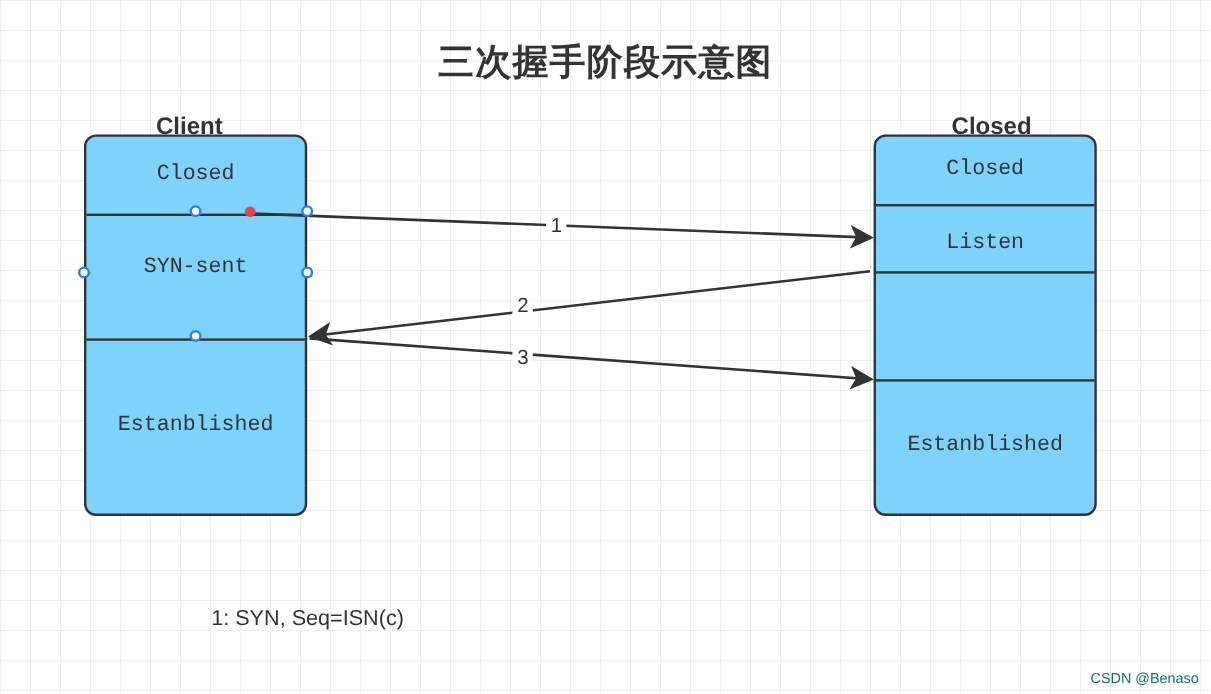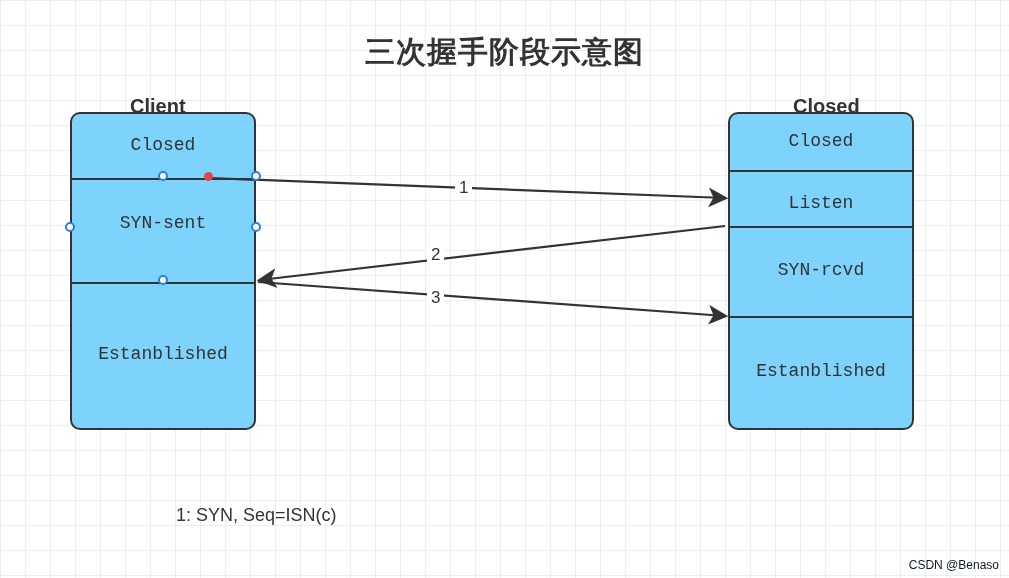--- a/index.html
+++ b/index.html
@@ -105,21 +105,21 @@
     position: absolute;
     font-size: 18px;
     line-height: 1.45;
     white-space: pre;
   }
   .watermark {
     position: absolute;
     right: 10px;
     bottom: 6px;
     font-size: 12px;
-    color: #0f172a;
+    color: #0f766e;
     z-index: 4;
   }
 </style>
 </head>
 <body>
 
 <div class="grid"></div>
 
 <div class="layer">
 
@@ -141,21 +141,20 @@
   <div class="dot open" style="left:65px;  top:222px;"></div>
   <div class="dot open" style="left:251px; top:222px;"></div>
   <div class="dot open" style="left:158px; top:275px;"></div>
   <div class="dot filled" style="left:204px; top:172px;"></div>
 
   <div class="box" style="left:728px; top:112px; width:186px; height:318px;">
     <div class="cell" style="top:0; height:56px; left:0; right:0;">Closed</div>
     <div class="hr" style="top:56px;"></div>
     <div class="cell" style="top:56px; height:68px; left:0; right:0;">Listen</div>
     <div class="hr" style="top:112px;"></div>
-    <div class="cell" style="top:112px; height:90px; left:0; right:0;">SYN-rcvd</div>
     <div class="hr" style="top:202px;"></div>
     <div class="cell" style="top:202px; bottom:0; left:0; right:0;">Estanblished</div>
   </div>
 
   <svg class="arrows" viewBox="0 0 1009 578">
     <defs>
       <marker id="ah" viewBox="0 0 12 12" refX="10" refY="6" markerWidth="9" markerHeight="9" orient="auto-start-reverse">
         <path d="M0,0 L12,6 L0,12 L3,6 Z" fill="#333"></path>
       </marker>
     </defs>

